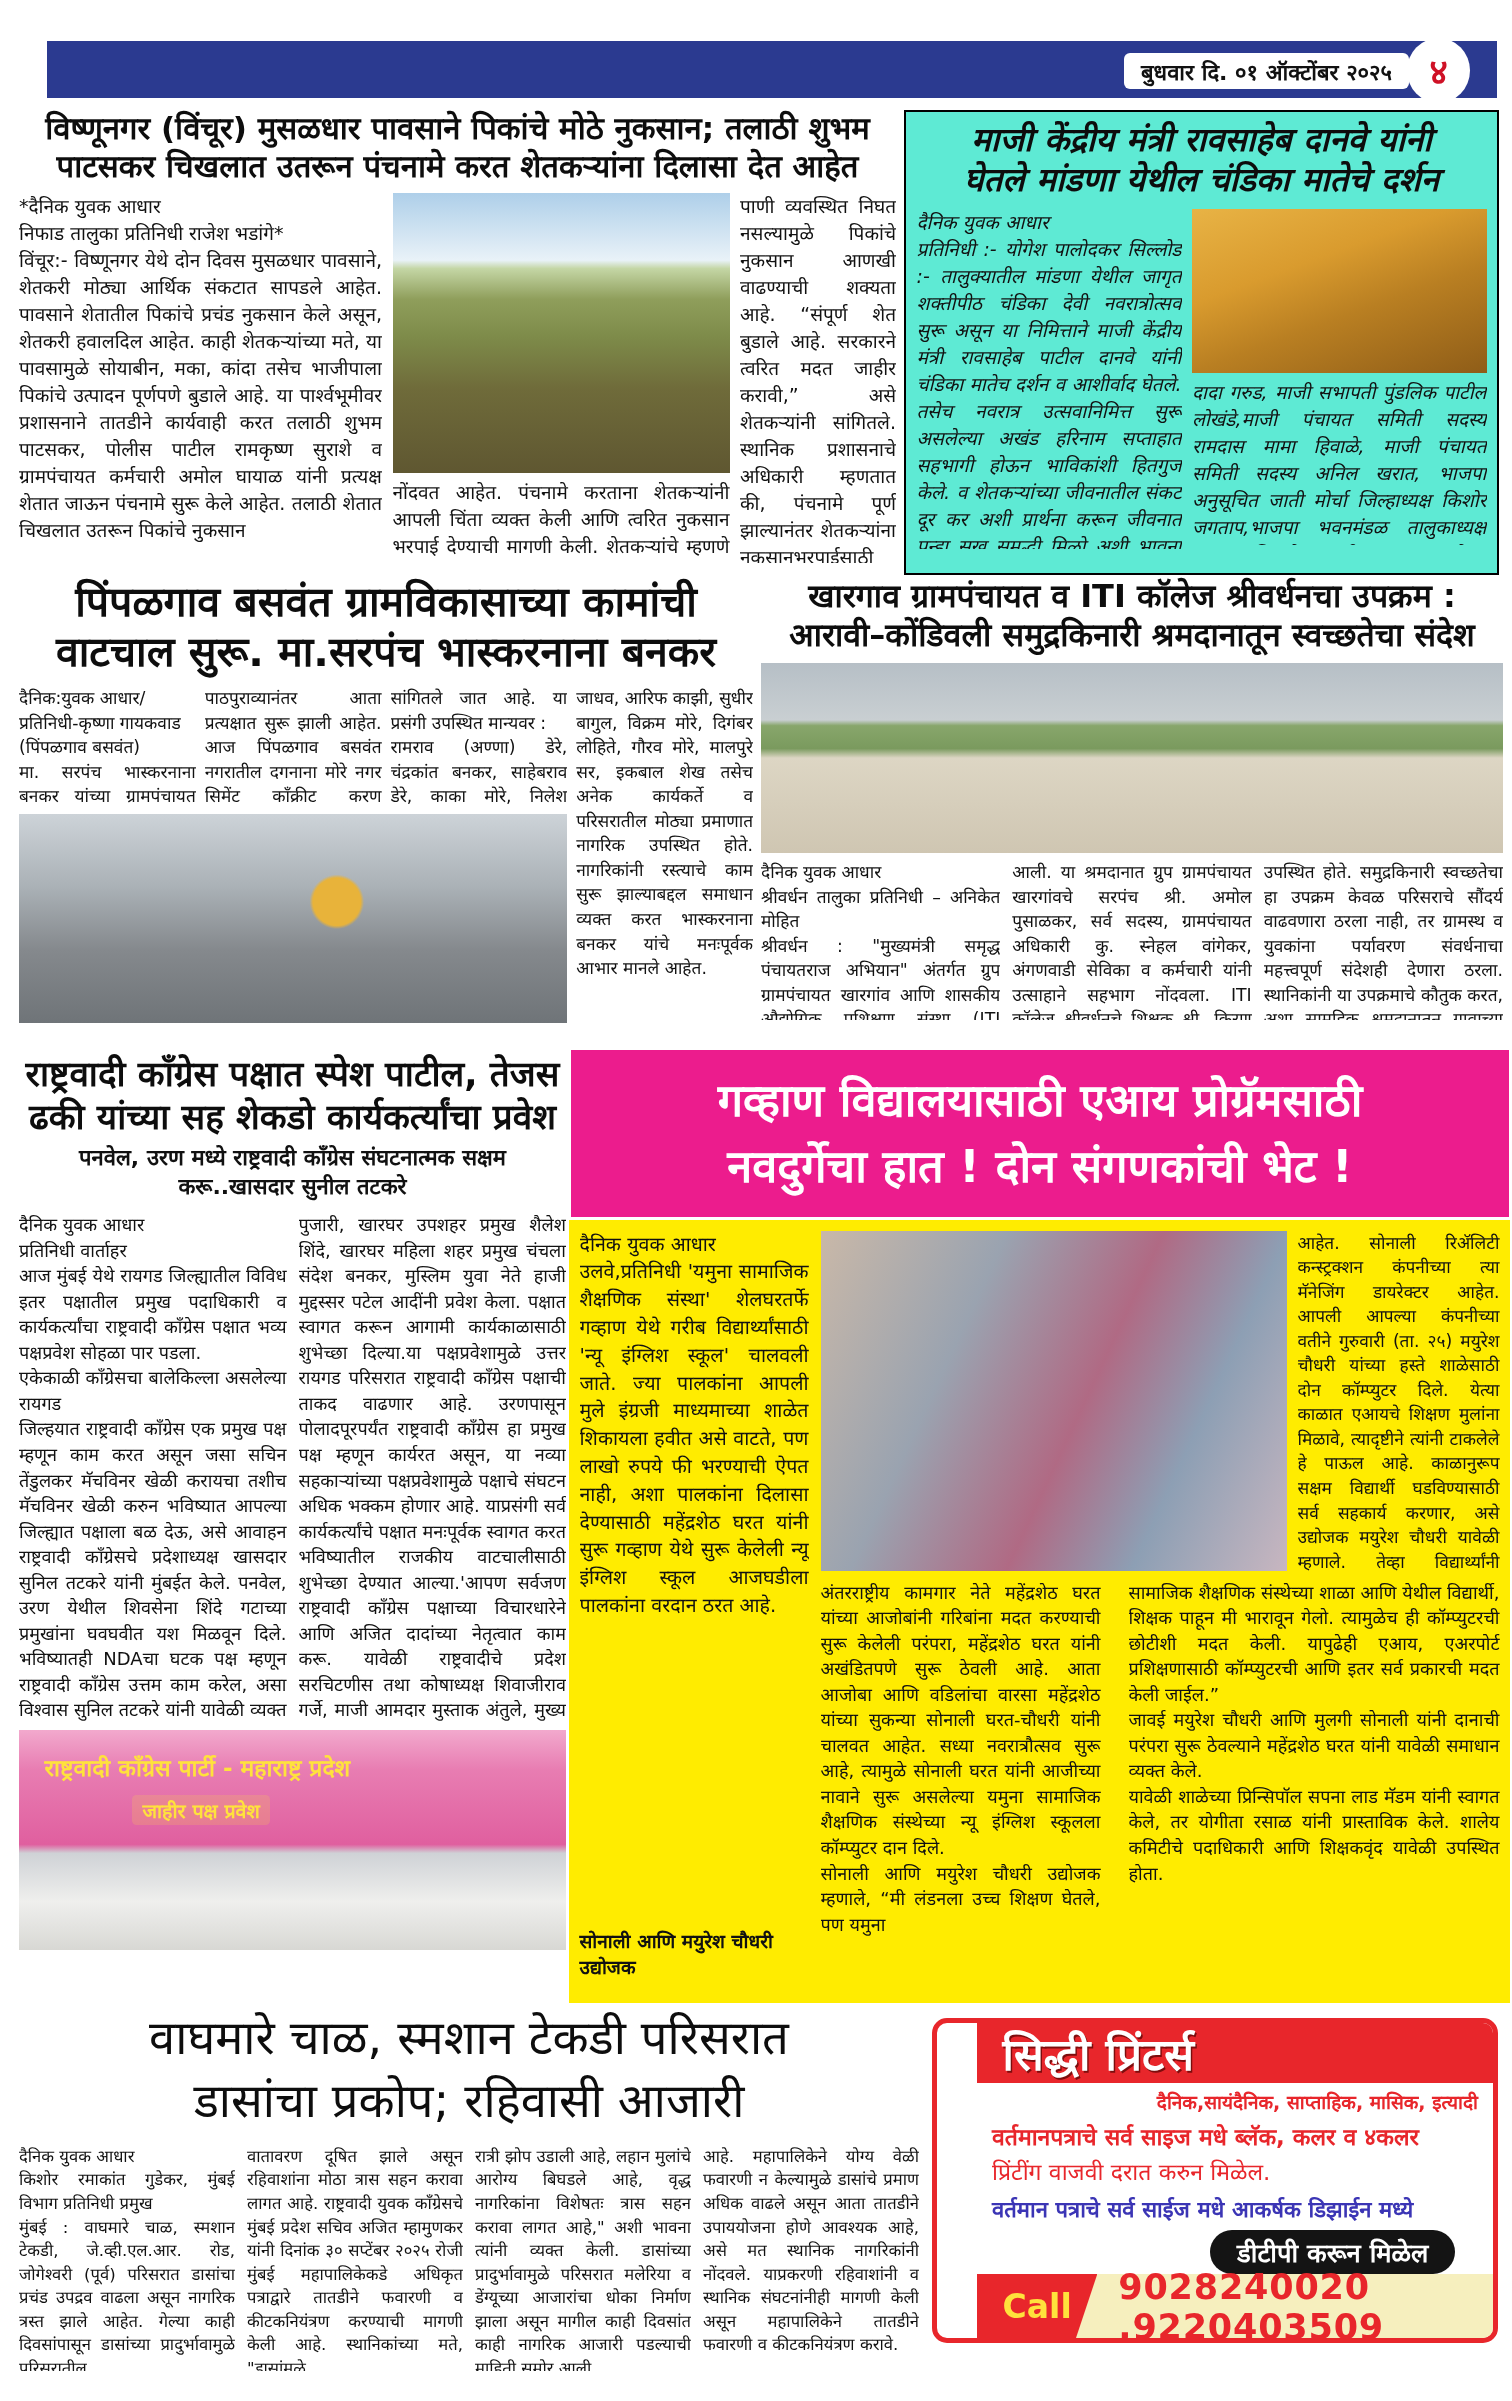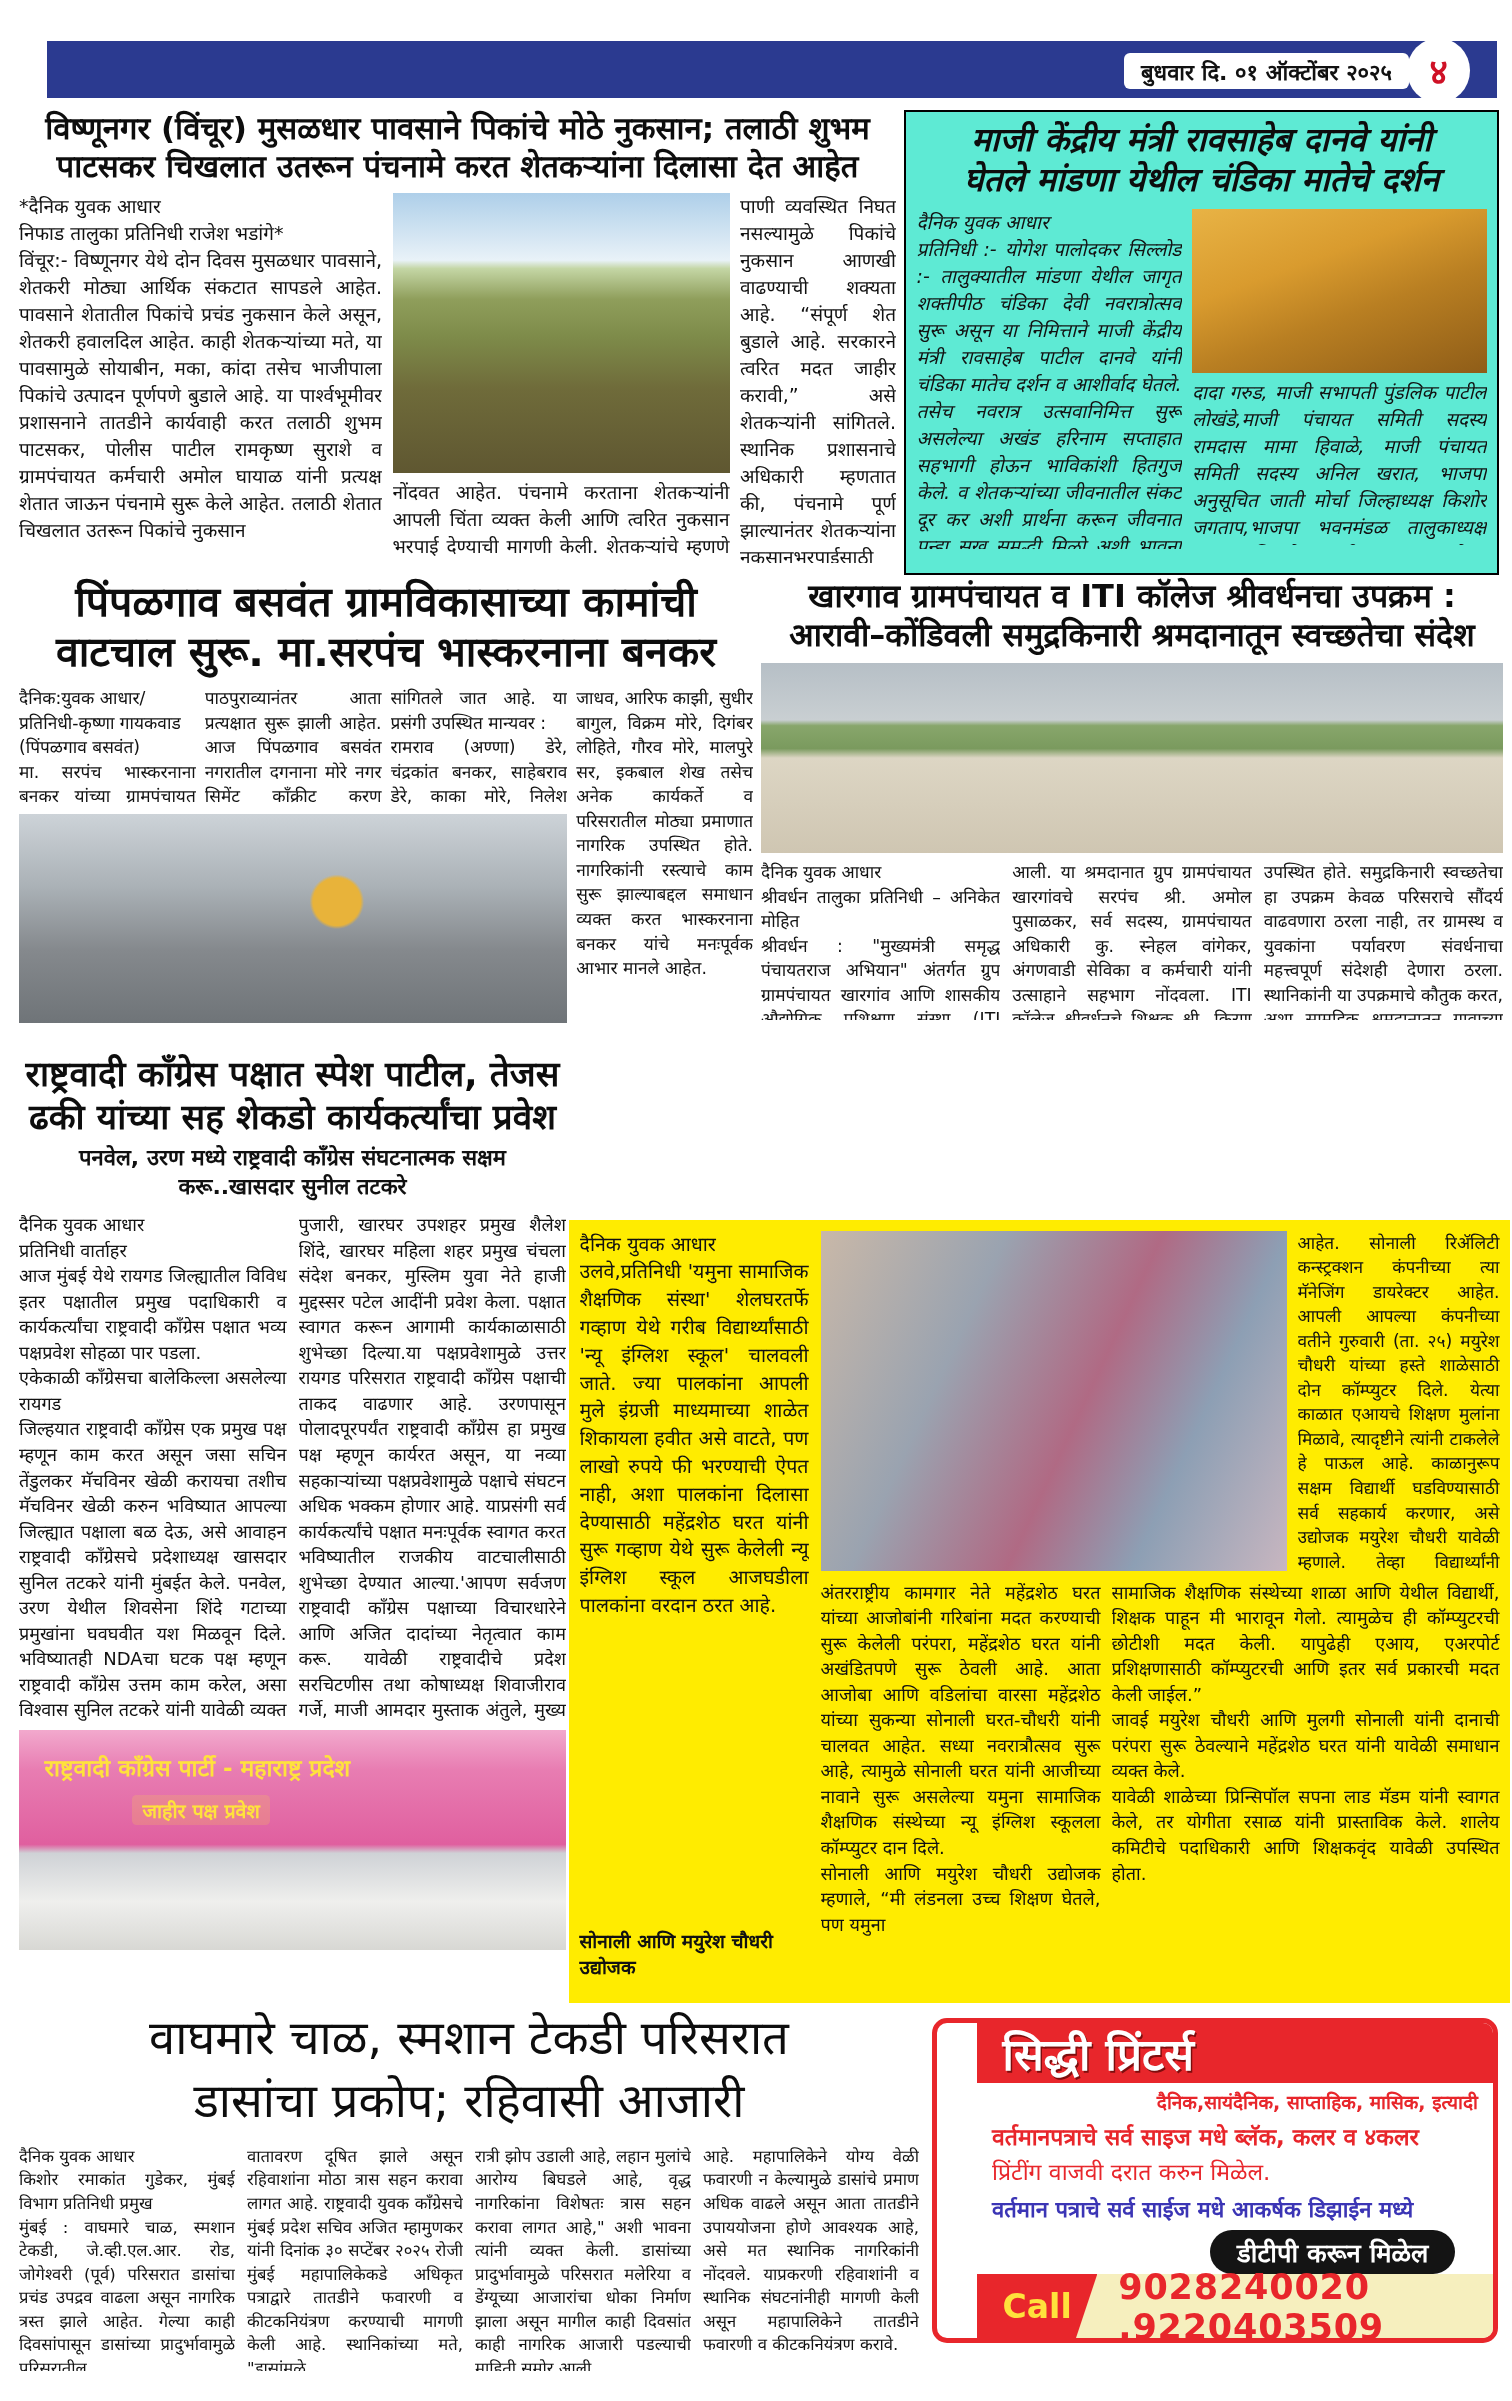--- a/index.html
+++ b/index.html
@@ -84,21 +84,21 @@
   .a6{position:absolute;left:569px;top:1220px;width:941px;height:783px;background:#ffec00;
       box-sizing:border-box;padding:10.5px;display:flex;gap:12px;}
   .a6-left{width:229px;display:flex;flex-direction:column;}
   .a6-left .bodytxt{font-size:19.6px;height:693px;}
   .a6-cap{font-size:19px;font-weight:bold;margin-top:4.5px;}
   .a6-right{flex:1;display:flex;flex-direction:column;gap:9px;}
   .a6-toprow{display:flex;gap:10.5px;}
   .photo-school{flex:1;height:340px;background:
       linear-gradient(115deg,#c9b8a8 0%,#9aa3b0 30%,#b06a84 55%,#8d9fb4 75%,#c8b6c0 100%);}
   .a6-tr{width:202px;height:340px;font-size:17.3px;}
-  .a6-botrow{display:flex;gap:11px;flex:1;}
+  .a6-botrow{display:flex;gap:28px;flex:1;}
   .a6-bm{width:280px;height:375px;font-size:18px;}
   .a6-br{flex:1;height:375px;font-size:18px;}
 
   
   .a7{position:absolute;left:19px;top:2006px;width:900px;height:392px;}
   .a7 .hl{font-size:47px;font-weight:400;line-height:1.35;}
   .a7-row{display:flex;gap:12px;margin-top:12px;}
   .a7-row .bodytxt{flex:1;height:226px;font-size:16.6px;}
 
   
@@ -177,20 +177,24 @@
     <div class="photo photo-beach"></div>
     <div class="a4-row">
       <div class="bodytxt just pre">दैनिक युवक आधार
 श्रीवर्धन तालुका प्रतिनिधी – अनिकेत मोहित
 श्रीवर्धन : "मुख्यमंत्री समृद्ध पंचायतराज अभियान" अंतर्गत ग्रुप ग्रामपंचायत खारगांव आणि शासकीय औद्योगिक प्रशिक्षण संस्था (ITI कॉलेज) श्रीवर्धन यांच्या संयुक्त विद्यमाने आरावी व कोंडिवली समुद्रकिनारी स्वच्छता मोहिम राबविण्यात</div>
       <div class="bodytxt just pre">आली. या श्रमदानात ग्रुप ग्रामपंचायत खारगांवचे सरपंच श्री. अमोल पुसाळकर, सर्व सदस्य, ग्रामपंचायत अधिकारी कु. स्नेहल वांगेकर, अंगणवाडी सेविका व कर्मचारी यांनी उत्साहाने सहभाग नोंदवला. ITI कॉलेज श्रीवर्धनचे शिक्षक श्री. किरण वैद्य, प्रथमेश चोगले, चैतन्य केळस्कर यांच्यासह विद्यार्थी प्रतिनिधी अंकेश माळी व विद्यार्थी मोठ्या संख्येने</div>
       <div class="bodytxt just pre">उपस्थित होते. समुद्रकिनारी स्वच्छतेचा हा उपक्रम केवळ परिसराचे सौंदर्य वाढवणारा ठरला नाही, तर ग्रामस्थ व युवकांना पर्यावरण संवर्धनाचा महत्त्वपूर्ण संदेशही देणारा ठरला.  स्थानिकांनी या उपक्रमाचे कौतुक करत, अशा सामूहिक श्रमदानातून गावाच्या विकासासह पर्यावरण संरक्षणालाही चालना मिळते, असे मत व्यक्त केले.</div>
     </div>
   </div>
 
+  <div class="banner">
+    <div class="hl pre">गव्हाण विद्यालयासाठी एआय प्रोग्रॅमसाठी
+नवदुर्गेचा हात ! दोन संगणकांची भेट !</div>
+  </div>
 
   <div class="a5">
     <div class="hl pre">राष्ट्रवादी काँग्रेस पक्षात स्पेश पाटील, तेजस
 ढकी यांच्या सह शेकडो कार्यकर्त्यांचा प्रवेश</div>
     <div class="a5-sub pre">पनवेल, उरण मध्ये राष्ट्रवादी काँग्रेस संघटनात्मक सक्षम
 करू..खासदार सुनील तटकरे</div>
     <div class="a5-row">
       <div class="bodytxt just pre">दैनिक युवक आधार
 प्रतिनिधी वार्ताहर
 आज मुंबई येथे रायगड जिल्ह्यातील विविध इतर पक्षातील प्रमुख पदाधिकारी व कार्यकर्त्यांचा राष्ट्रवादी काँग्रेस पक्षात भव्य पक्षप्रवेश सोहळा पार पडला.

